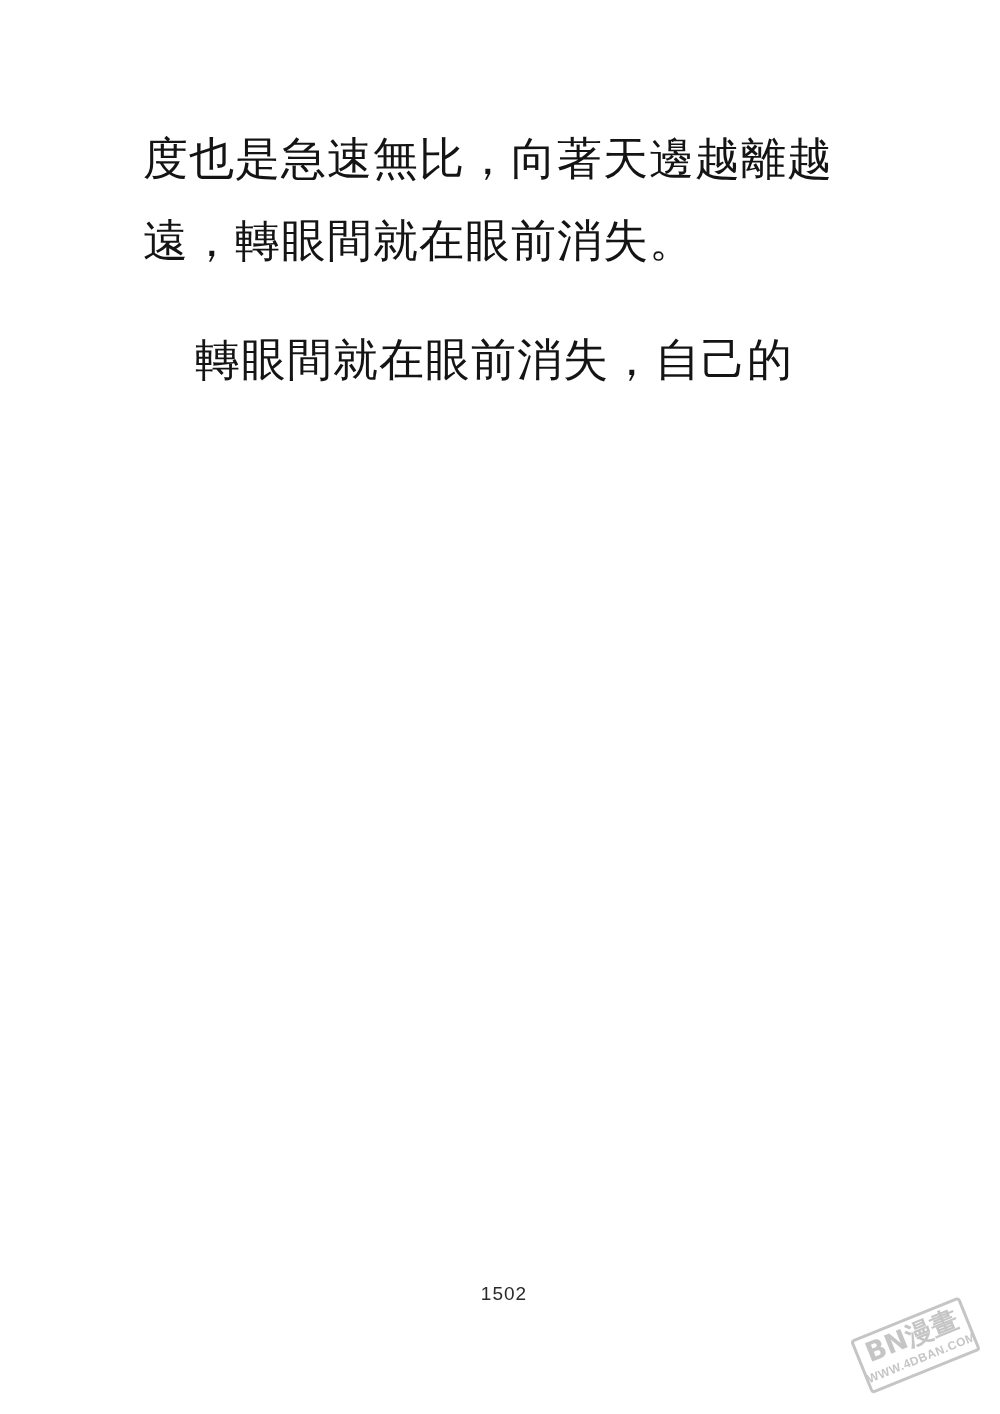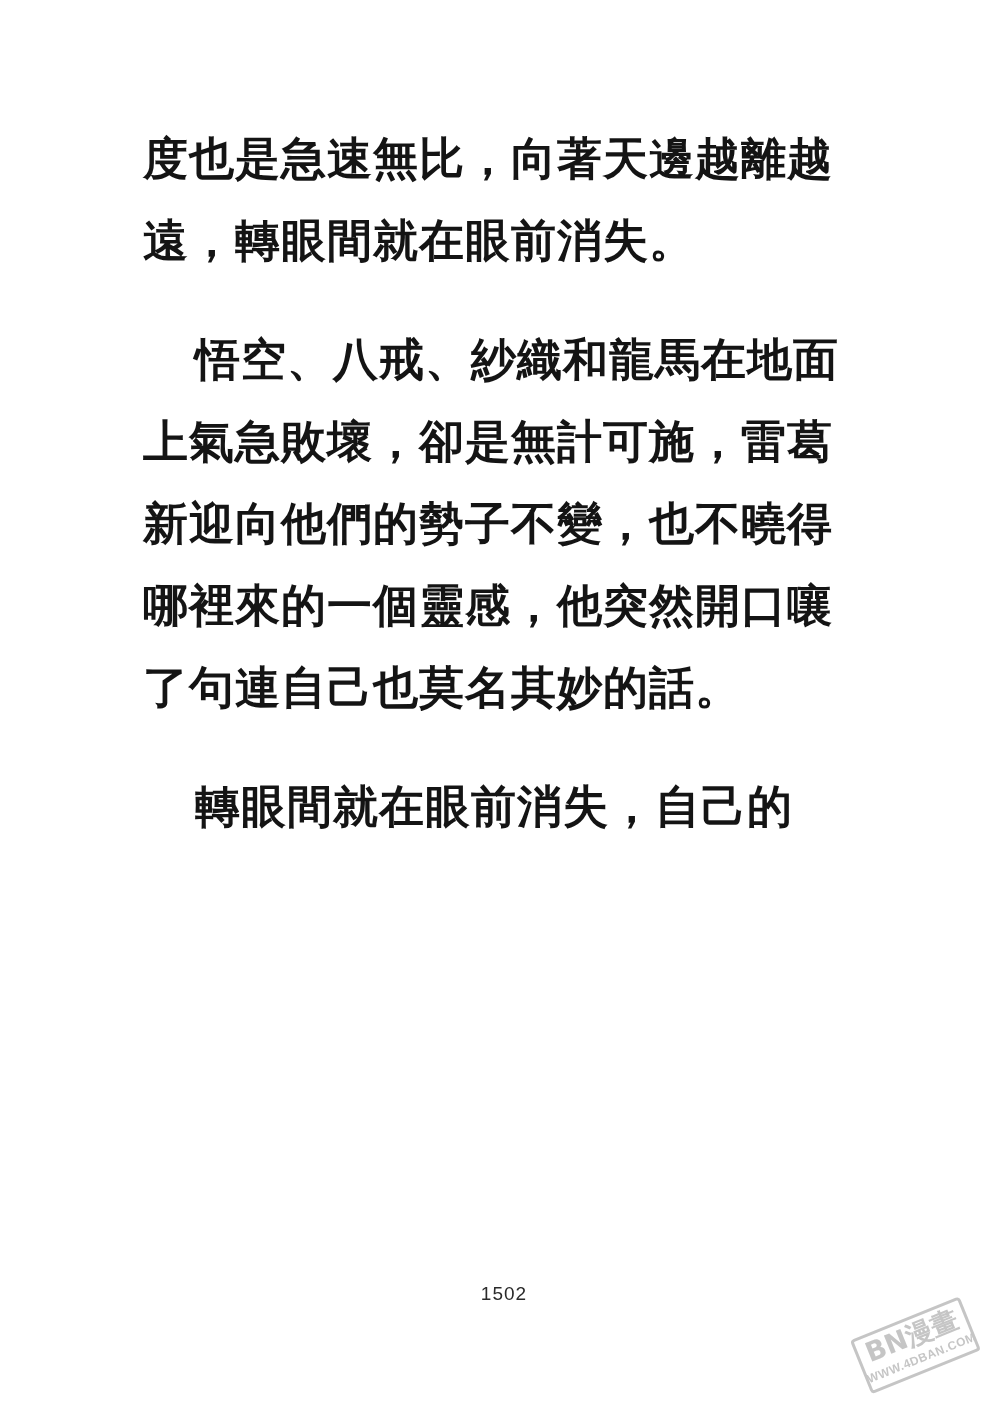--- a/index.html
+++ b/index.html
@@ -29,21 +29,21 @@
     width: 730px;
   }
   .para {
     font-size: 45px;
     line-height: 82px;
     letter-spacing: 1px;
     color: #141414;
     margin: 0 0 37px 0;
     text-align: left;
     white-space: pre-wrap;
-    font-weight: 700;
+    font-weight: 400;
   }
   .para.indent {
     text-indent: 52px;
   }
   .para.last {
     margin-bottom: 0;
   }
   .page-number {
     position: absolute;
     left: 4px;
@@ -105,21 +105,20 @@
     letter-spacing: 0.5px;
   }
 </style>
 </head>
 <body>
 
 <div class="page">
 
   <div class="text-body">
     <p class="para">度也是急速無比，向著天邊越離越遠，轉眼間就在眼前消失。</p>
-    <p class="para indent">悟空、八戒、紗織和龍馬在地面上氣急敗壞，卻是無計可施，雷葛新迎向他們的勢子不變，也不曉得哪裡來的一個靈感，他突然開口嚷了句連自己也莫名其妙的話。</p>
     <p class="para indent last">轉眼間就在眼前消失，自己的</p>
   </div>
 
   <div class="page-number">1502</div>
 
   <div class="watermark">
     <div class="wm-inner">
       <div class="wm-box"></div>
       <div class="wm-text1">BN漫畫</div>
       <div class="wm-text2">WWW.4DBAN.COM</div>

